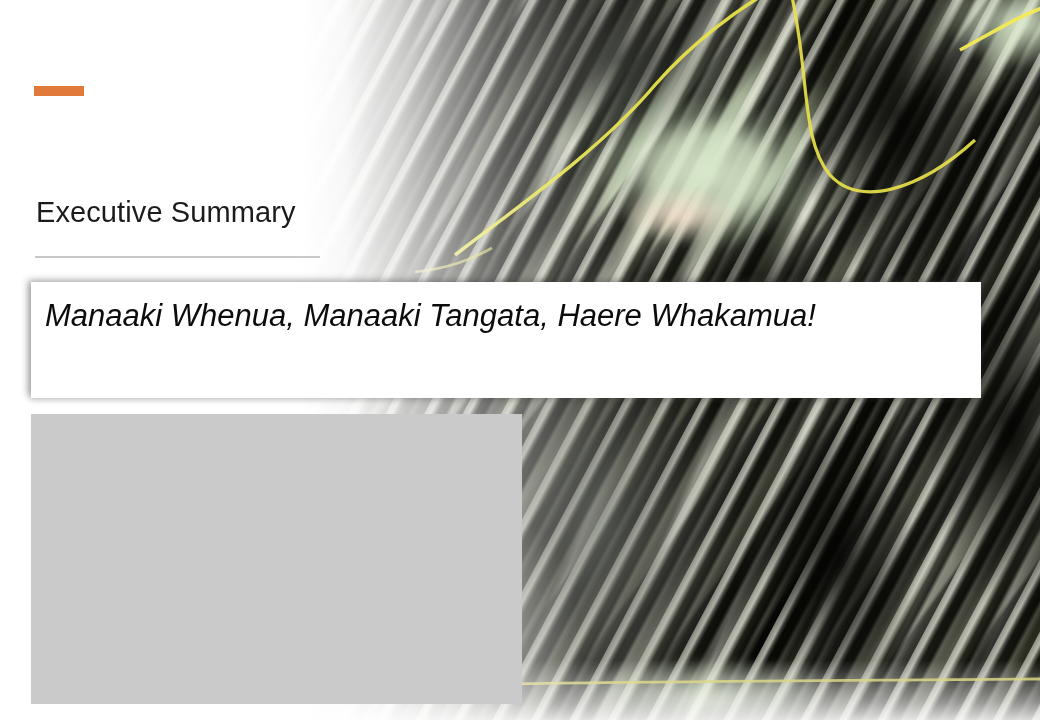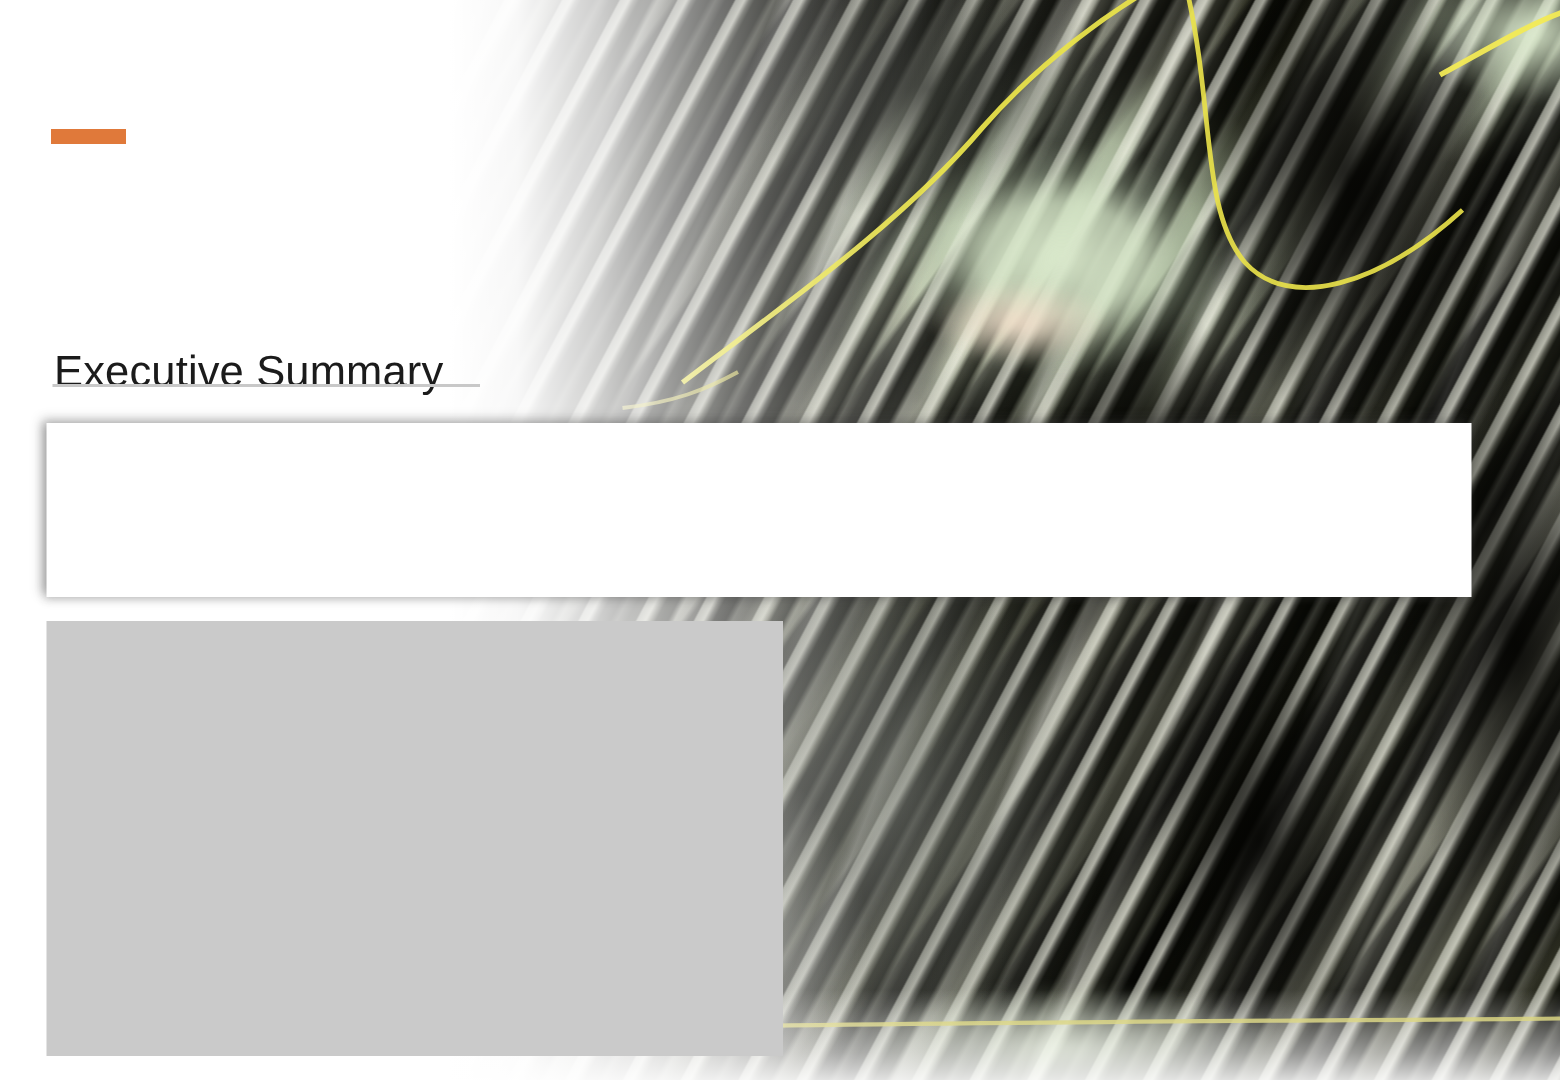--- a/index.html
+++ b/index.html
@@ -171,21 +171,20 @@
   
   #title {
     position: absolute;
     left: 36px;
     top: 196px;
     font-size: 29px;
     font-weight: 400;
     color: #1b1b1b;
     letter-spacing: 0.1px;
     white-space: nowrap;
-    margin-top: 36px;
   }
   #title-rule {
     position: absolute;
     left: 35px;
     top: 256px;
     width: 285px;
     height: 2px;
     background: #c8c8c8;
   }
 
@@ -246,17 +245,18 @@
     <div class="photo-fade"></div>
     <div class="photo-fade-bottom"></div>
   </div>
 
   <div id="accent-bar"></div>
 
   <div id="title">Executive Summary</div>
   <div id="title-rule"></div>
 
   <div id="quote-panel">
+    <div class="quote-line">Manaaki Whenua, Manaaki Tangata, Haere Whakamua!</div>
   </div>
 
   <div id="content-placeholder"></div>
 
 </div>
 
 </body></html>

